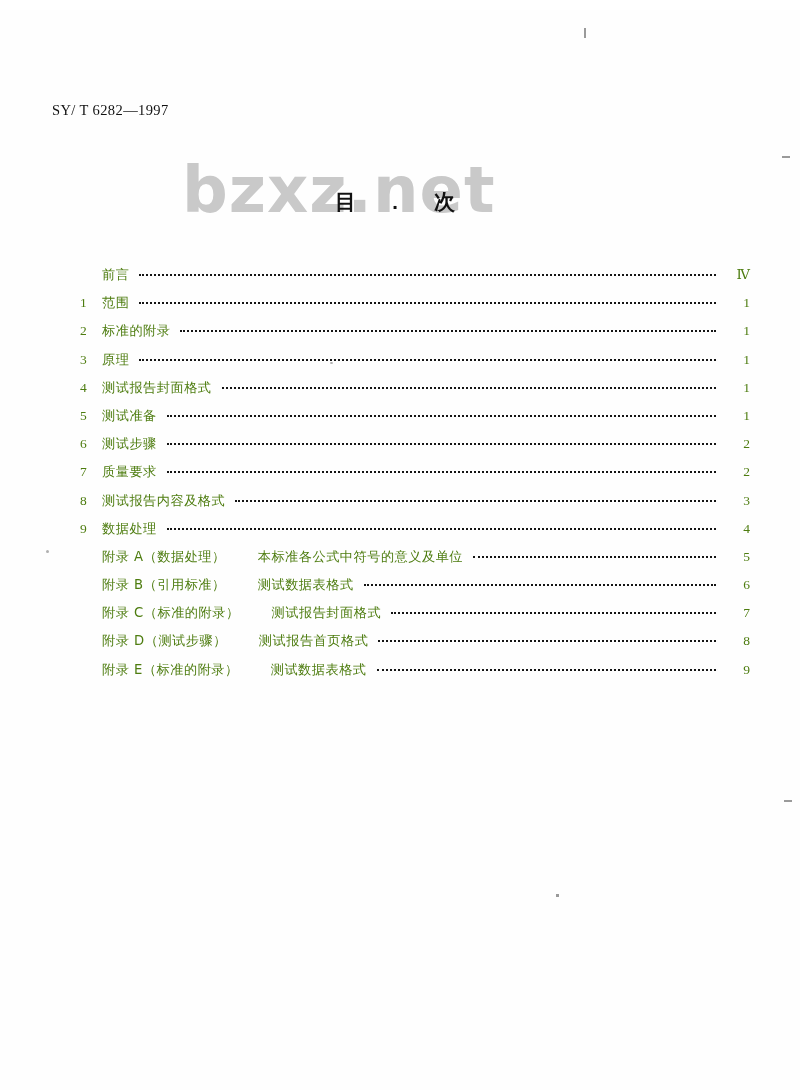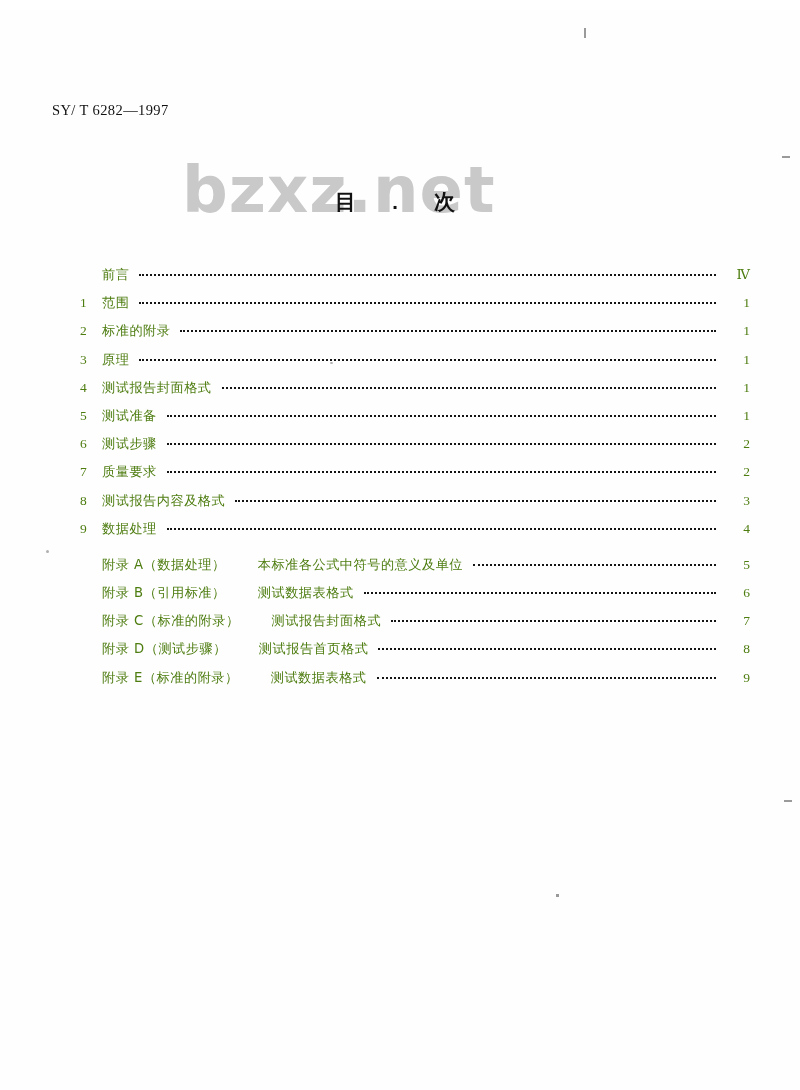--- a/index.html
+++ b/index.html
@@ -112,21 +112,20 @@
     padding-right: 6px;
   }
 
   .toc-sub {
     font-family: "DejaVu Sans", "Liberation Sans", sans-serif;
     font-size: 13.2px;
     letter-spacing: 0.5px;
     flex: 0 0 auto;
     padding-left: 26px;
     padding-right: 6px;
-    margin-top: 8px;
   }
 
   .leader {
     flex: 1 1 auto;
     position: relative;
     height: 12px;
     overflow: hidden;
     margin: 0 4px;
   }
   .leader::after {

